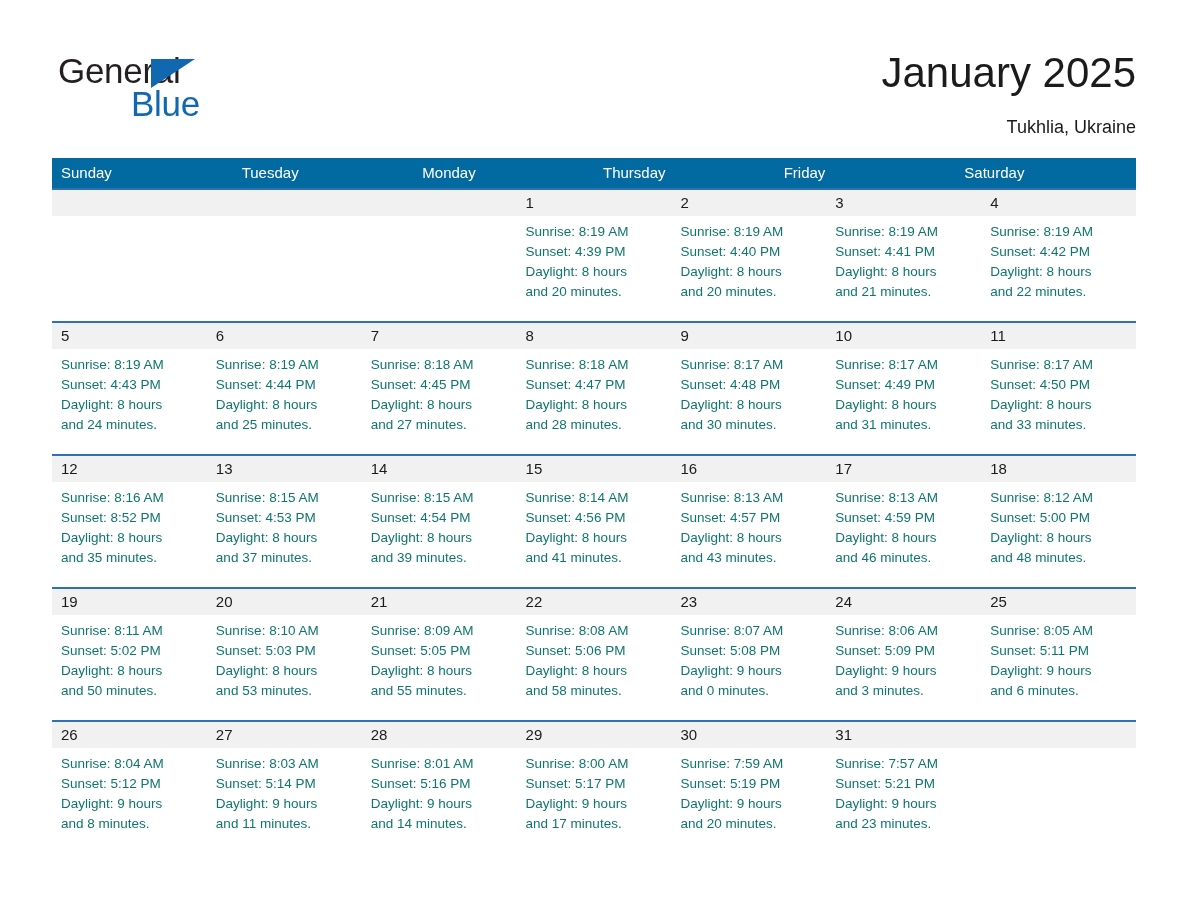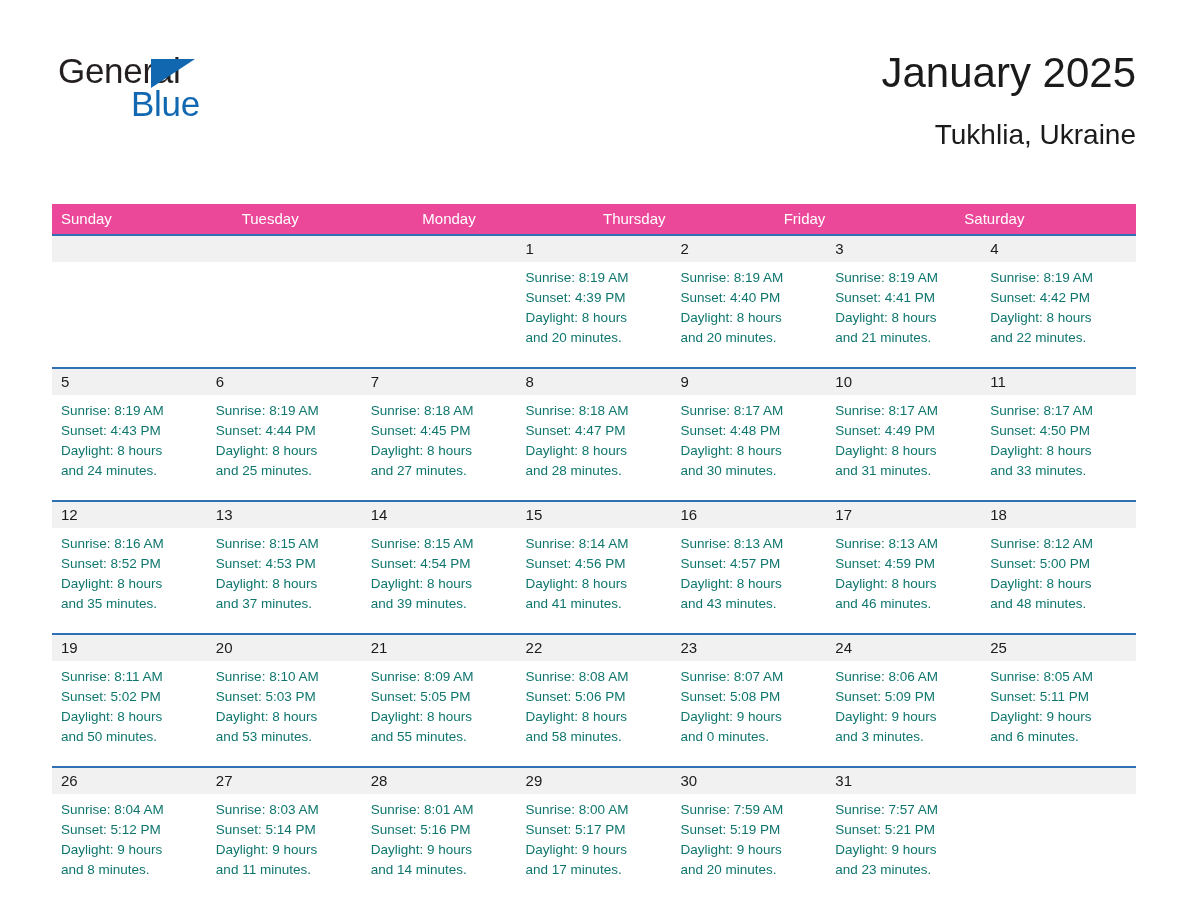--- a/index.html
+++ b/index.html
@@ -73,40 +73,39 @@
     text-align: right;
   }
   .month-title {
     font-size: 42px;
     line-height: 50px;
     font-weight: 400;
     color: #1b1b1b;
     white-space: nowrap;
   }
   .location {
-    margin-top: 24px;
-    font-size: 28px;
+    margin-top: 16px;
+    font-size: 18px;
     line-height: 26px;
     font-weight: 400;
     color: #1b1b1b;
     white-space: nowrap;
   }
 
   
   .calendar {
     position: absolute;
     left: 52px;
     top: 158px;
     width: 1084px;
   }
   .cal-header {
     display: flex;
-    background: #ec4899;
+    background: #0369a1;
     height: 30px;
-    margin-top: 46px;
   }
   .cal-header .dow {
     flex: 1 1 0;
     color: #ffffff;
     font-size: 15px;
     line-height: 30px;
     padding-left: 9px;
     box-sizing: border-box;
     white-space: nowrap;
   }

